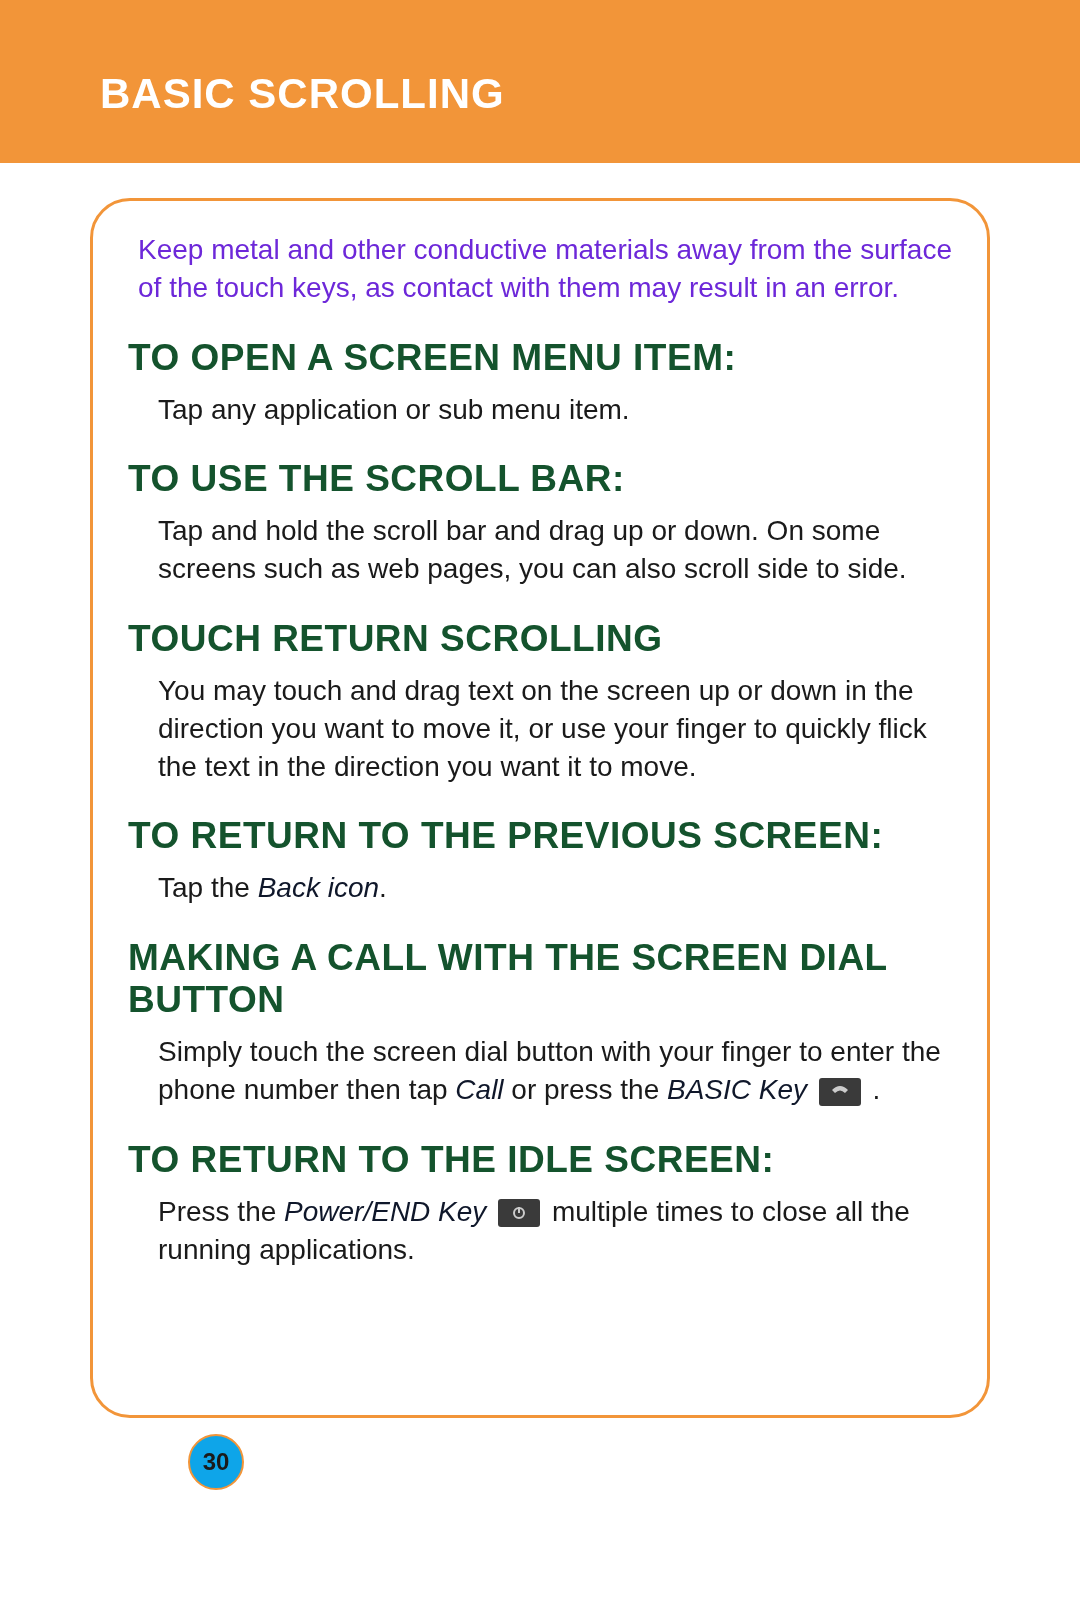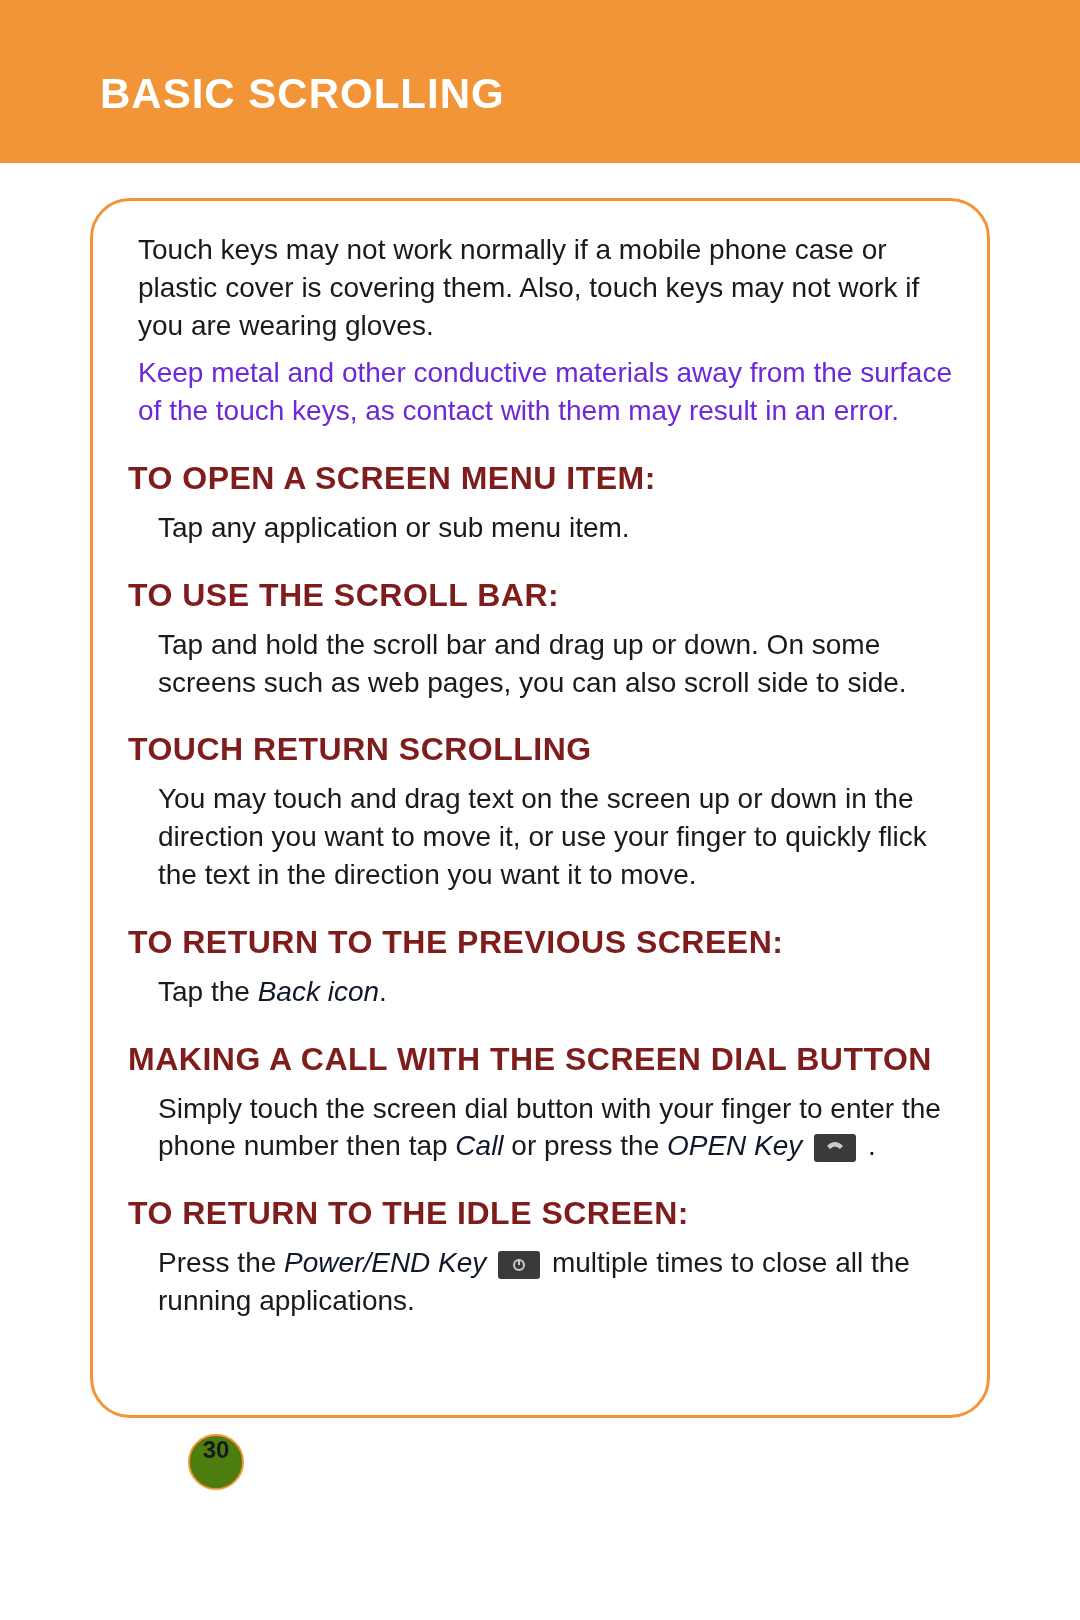--- a/index.html
+++ b/index.html
@@ -47,23 +47,23 @@
       padding-left: 10px;
     }
     .intro-para2 {
       font-size: 28px;
       color: #6d28d9;
       line-height: 1.35;
       margin-bottom: 28px;
       padding-left: 10px;
     }
     .section-heading {
-      font-size: 32px;
+      font-size: 37px;
       font-weight: bold;
-      color: #7f1d1d;
+      color: #14532d;
       margin-top: 30px;
       margin-bottom: 12px;
       letter-spacing: 0.5px;
     }
     .section-body {
       font-size: 28px;
       color: #1a1a1a;
       line-height: 1.35;
       padding-left: 30px;
       margin-bottom: 8px;
@@ -90,63 +90,62 @@
     }
     .page-number-circle {
       position: absolute;
       left: 98px;
       bottom: -72px;
       width: 56px;
       height: 56px;
       border: 2px solid #f29539;
       border-radius: 50%;
       display: flex;
-      align-items: flex-start;
+      align-items: center;
       justify-content: center;
-      background: #4d7c0f;
+      background: #0ea5e9;
     }
     .page-number {
       font-size: 24px;
       font-weight: bold;
       color: #1a1a1a;
     }
     .pagenum-wrap {
       position: relative;
     }
   </style>
 </head>
 <body>
 
 <div class="header-bar">
   <div class="header-title">BASIC SCROLLING</div>
 </div>
 
 <div class="content-area">
   <div class="rounded-box">
 
-    <p class="intro-para">Touch keys may not work normally if a mobile phone case or plastic cover is covering them. Also, touch keys may not work if you are wearing gloves.</p>
     <p class="intro-para2">Keep metal and other conductive materials away from the surface of the touch keys, as contact with them may result in an error.</p>
 
     <div class="section-heading">TO OPEN A SCREEN MENU ITEM:</div>
     <p class="section-body">Tap any application or sub menu item.</p>
 
     <div class="section-heading">TO USE THE SCROLL BAR:</div>
     <p class="section-body">Tap and hold the scroll bar and drag up or down. On some screens such as web pages, you can also scroll side to side.</p>
 
     <div class="section-heading">TOUCH RETURN SCROLLING</div>
     <p class="section-body">You may touch and drag text on the screen up or down in the direction you want to move it, or use your finger to quickly flick the text in the direction you want it to move.</p>
 
     <div class="section-heading">TO RETURN TO THE PREVIOUS SCREEN:</div>
     <p class="section-body">
       <span>Tap the </span><span class="italic-link">Back icon</span><span>.</span>
     </p>
 
     <div class="section-heading">MAKING A CALL WITH THE SCREEN DIAL BUTTON</div>
     <p class="section-body">
-      <span>Simply touch the screen dial button with your finger to enter the phone number then tap </span><span class="italic-link">Call</span><span> or press the </span><span class="italic-link">OPEN Key</span>
+      <span>Simply touch the screen dial button with your finger to enter the phone number then tap </span><span class="italic-link">Call</span><span> or press the </span><span class="italic-link">BASIC Key</span>
       <span class="hardkey-icon">
         <svg width="26" height="16" viewBox="0 0 26 16">
           <path d="M5 6 Q13 -2 21 6 L18 9 Q13 4 8 9 Z" fill="#ccc"></path>
         </svg>
       </span><span> .</span>
     </p>
 
     <div class="section-heading">TO RETURN TO THE IDLE SCREEN:</div>
     <p class="section-body">
       <span>Press the </span><span class="italic-link">Power/END Key</span>

